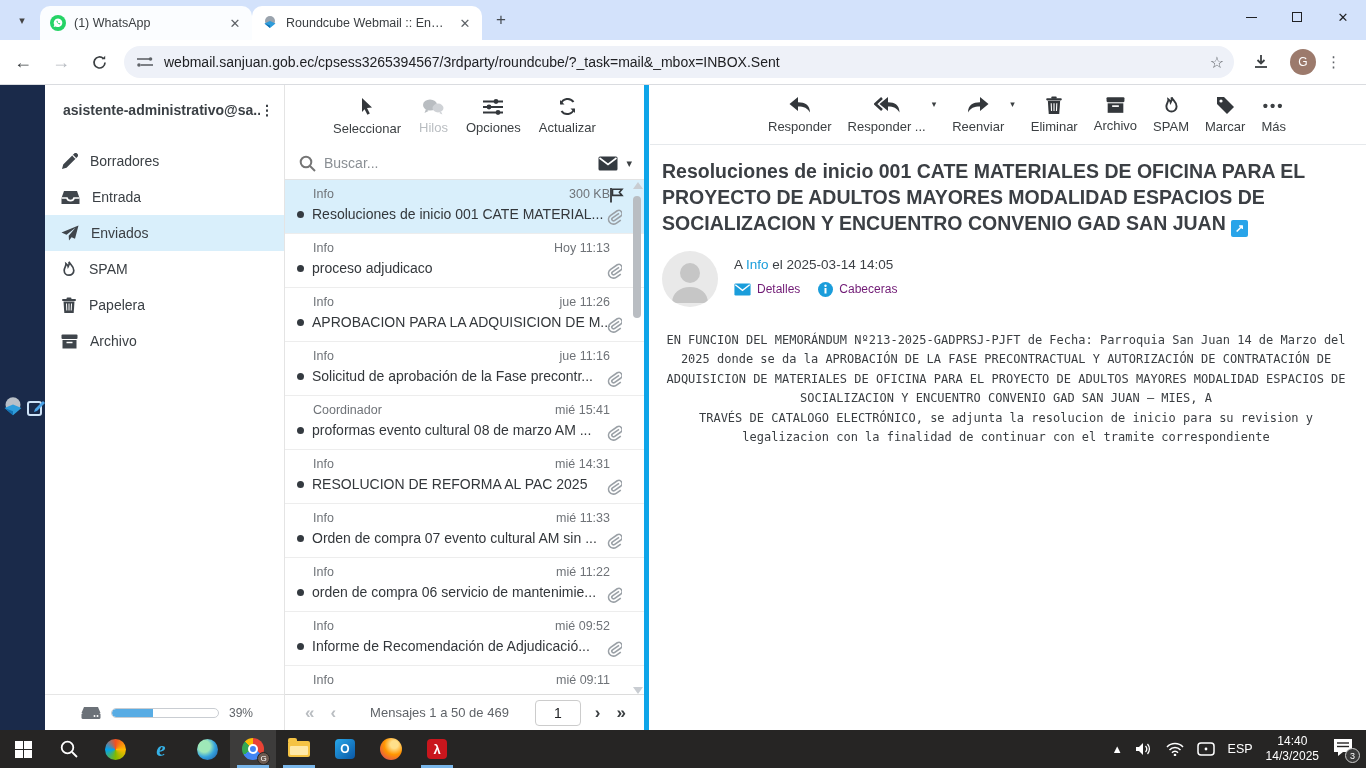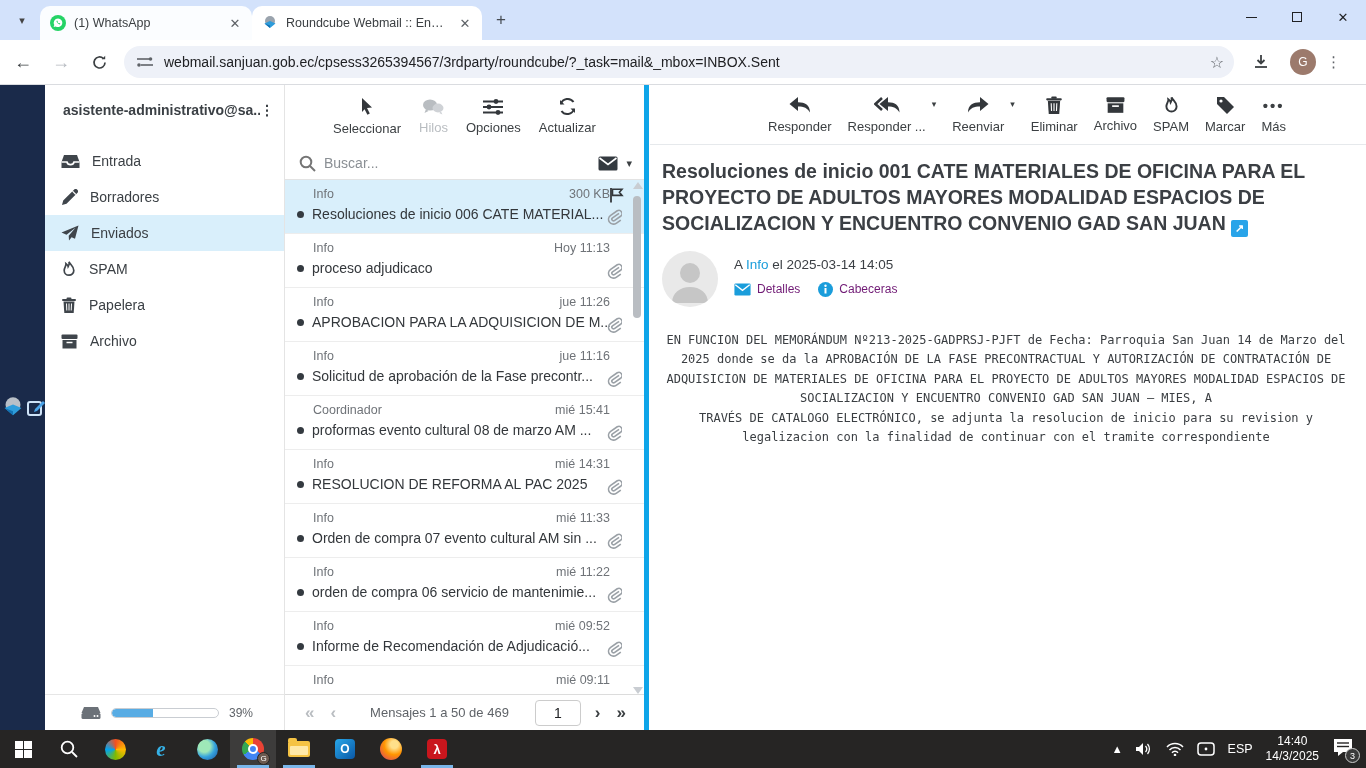--- a/index.html
+++ b/index.html
@@ -266,32 +266,32 @@
       </div>
     </div>
 
     <div class="folders">
       <div class="acct">
         <span class="mail">asistente-administrativo@sa...</span>
         <span class="kb">⋮</span>
       </div>
       <div style="height:8px"></div>
       <div class="folder">
+        <svg width="17" height="17" viewBox="0 0 17 17">
+            <path d="M1 16l1.2-4.5L13 .7a2.3 2.3 0 0 1 3.3 3.3L5.5 14.8z" fill="#3f454b"></path>
+            <path d="M11.5 2.2l3.3 3.3" stroke="#fff" stroke-width="1.2"></path>
+          </svg>
+        <span>Borradores</span>
+      </div>
+      <div class="folder">
         <svg width="19" height="15" viewBox="0 0 19 15">
             <path d="M3 1h13l2.5 7v6H.5V8z" fill="#3f454b"></path>
             <path d="M.5 8h5.5c.3 1.6 1.6 2.6 3.5 2.6S12.7 9.6 13 8h5.5" fill="none" stroke="#fff" stroke-width="1.6"></path>
           </svg>
         <span>Entrada</span>
-      </div>
-      <div class="folder">
-        <svg width="17" height="17" viewBox="0 0 17 17">
-            <path d="M1 16l1.2-4.5L13 .7a2.3 2.3 0 0 1 3.3 3.3L5.5 14.8z" fill="#3f454b"></path>
-            <path d="M11.5 2.2l3.3 3.3" stroke="#fff" stroke-width="1.2"></path>
-          </svg>
-        <span>Borradores</span>
       </div>
       <div class="folder sel">
         <svg width="18" height="16" viewBox="0 0 18 16">
             <path d="M17.5.5L.5 7.5l5 2.2 9-7-6.8 8 .3 4.8 2.6-3.3 3.4 1.5z" fill="#3f454b"></path>
           </svg>
         <span>Enviados</span>
       </div>
       <div class="folder">
         <svg width="16" height="17" viewBox="0 0 16 17">
             <path d="M8 .8c1 2.6 4.8 4.4 4.8 8.6a4.8 4.8 0 0 1-9.6 0C3.2 6.6 5.4 4.8 5 2.6 6.2 3.4 7 4.4 7.2 5.6 8.1 4.2 8.5 2.4 8 .8z" fill="none" stroke="#3f454b" stroke-width="1.7"></path>
@@ -394,21 +394,21 @@
             <div class="m1">
               <span class="frm">Info</span>
               <span>300 KB</span>
             </div>
             <svg class="flg" width="15" height="16" viewBox="0 0 15 16">
               <line x1="2" y1="1" x2="2" y2="15.5" stroke="#33373b" stroke-width="1.8"></line>
               <path d="M3.5 2.2h9.5l-2.6 3.1 2.6 3.1H3.5z" fill="none" stroke="#33373b" stroke-width="1.6"></path>
             </svg>
             <div class="m2">
               <span class="dot"></span>
-              <span class="subj">Resoluciones de inicio 006 CATE MATERIAL...</span>
+              <span class="subj">Resoluciones de inicio 001 CATE MATERIAL...</span>
             </div>
             <svg class="clip" width="15" height="17" viewBox="0 0 15 17">
               <path d="M11.5 4.5l-5.6 5.6a1.6 1.6 0 0 0 2.3 2.3l5.6-5.6a3.2 3.2 0 0 0-4.5-4.5L3.6 8a4.8 4.8 0 0 0 6.8 6.8l4-4" fill="none" stroke="#9aa0a6" stroke-width="1.6" transform="rotate(10 7 8)"></path>
             </svg>
           </div>
 
           <div class="msg">
             <div class="m1">
               <span class="frm">Info</span>
               <span>Hoy 11:13</span>

